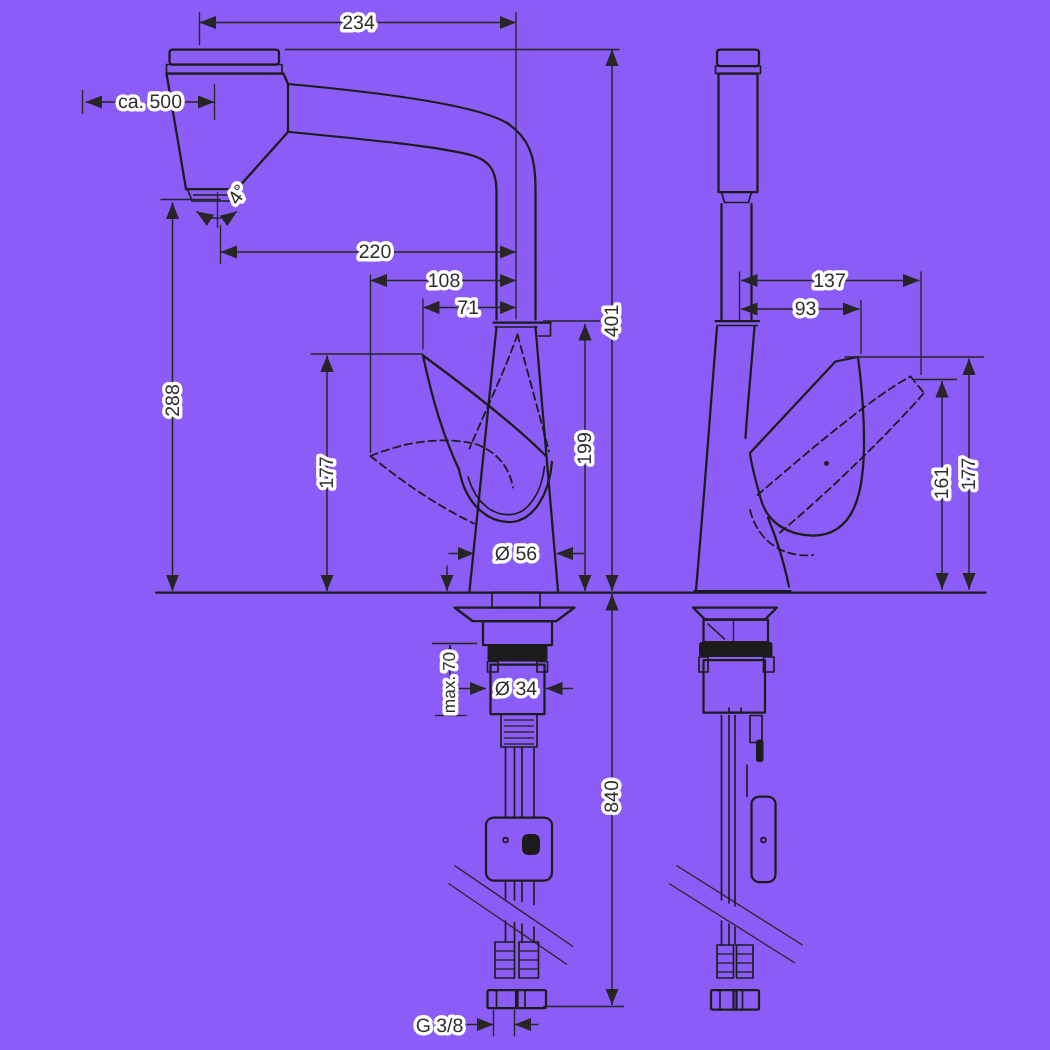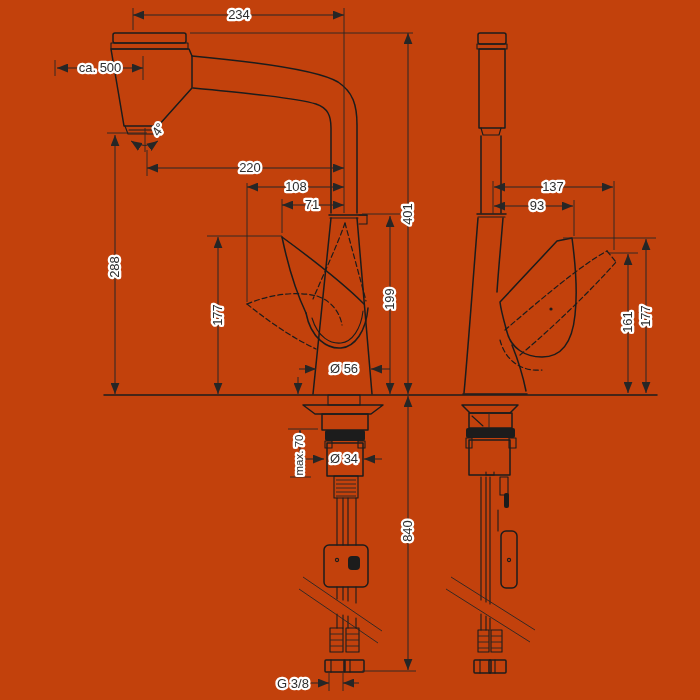--- a/index.html
+++ b/index.html
@@ -1,16 +1,16 @@
 <!DOCTYPE html>
 <html><head>
 <meta charset="utf-8">
 <style>
   html,body{margin:0;padding:0;background:#ffffff;}
-  .stage{width:700px;height:700px;position:relative;background:#c2410c;overflow:hidden;}
+  .stage{width:700px;height:700px;position:relative;background:#8b5cf6;overflow:hidden;}
   svg{display:block;}
   .ol{fill:none;stroke:#1c1c1c;stroke-width:1.5;stroke-linecap:round;stroke-linejoin:round;}
   .ol2{fill:none;stroke:#1c1c1c;stroke-width:1.1;stroke-linecap:round;stroke-linejoin:round;}
   .dash{fill:none;stroke:#1c1c1c;stroke-width:1.2;stroke-dasharray:5 3;stroke-linecap:round;}
   .dim{fill:none;stroke:#262626;stroke-width:1;}
   .ext{fill:none;stroke:#262626;stroke-width:0.9;}
   .dark{fill:#1c1c1c;stroke:none;}
   text{font-family:"Liberation Sans",sans-serif;font-size:13px;fill:#2e2e2e;
        paint-order:stroke;stroke:#ffffff;stroke-width:4.5px;stroke-linejoin:round;}
   .small{font-size:11.5px;}

